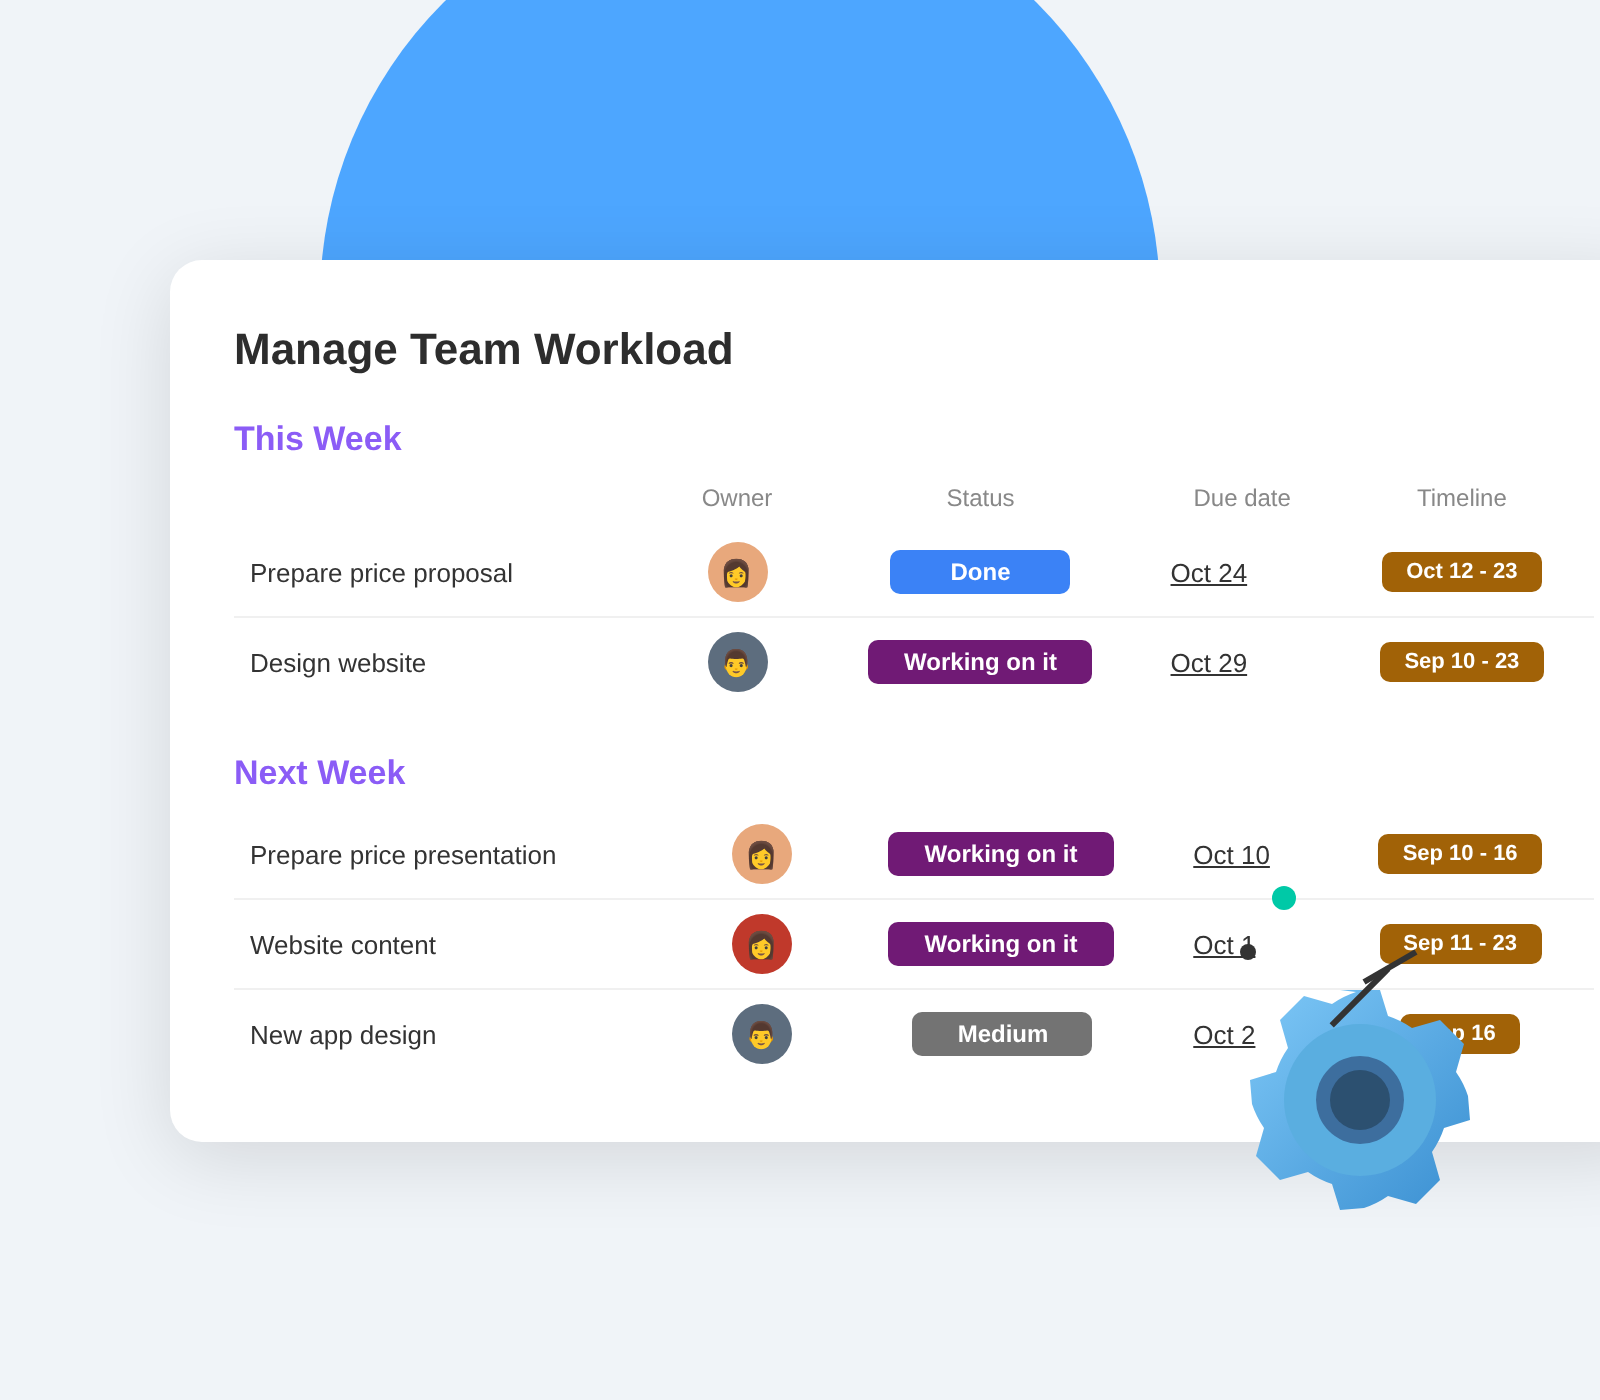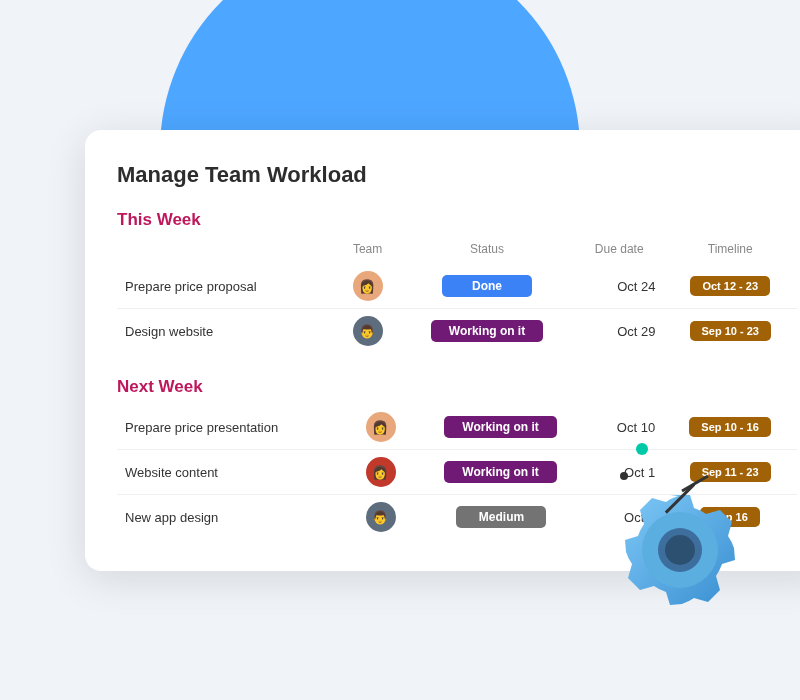--- a/index.html
+++ b/index.html
@@ -73,21 +73,21 @@
       font-size: 22px;
       font-weight: 600;
       color: #2d2d2d;
       margin-bottom: 22px;
     }
 
     
     .section-label {
       font-size: 17px;
       font-weight: 700;
-      color: #be185d;
+      color: #8b5cf6;
       margin-bottom: 8px;
       margin-top: 4px;
     }
 
     
     .workload-table {
       width: 100%;
       border-collapse: collapse;
       margin-bottom: 4px;
     }
@@ -150,23 +150,24 @@
       min-width: 90px;
       text-align: center;
     }
 
     .status-done { background: #3b82f6; }
     .status-stuck { background: #e74c3c; }
     .status-working { background: #701a75; }
     .status-medium { background: #737373; padding-left: 20px; }
 
     .due-date-cell {
-      text-align: right;
+      text-align: left;
       color: #555;
       font-size: 13px;
+      text-decoration: underline;
     }
 
     .timeline-cell {
       text-align: center;
     }
 
     .timeline-badge {
       display: inline-block;
       padding: 4px 12px;
       border-radius: 5px;
@@ -238,21 +239,21 @@
 
 <div class="card">
   <div class="card-title">Manage Team Workload</div>
 
   <div id="table-container">
       <div class="section-label">This Week</div>
       <table class="workload-table">
         <thead>
           <tr>
             <th></th>
-            <th>Team</th>
+            <th>Owner</th>
             <th>Status</th>
             <th>Due date</th>
             <th>Timeline</th>
           </tr>
         </thead>
         <tbody>
           <tr>
             <td class="task-name">Prepare price proposal</td>
             <td class="owner-cell"><span class="avatar-circle" style="background:#e8a87c;">👩</span></td>
             <td class="status-cell"><span class="status-badge status-done">Done</span></td>

